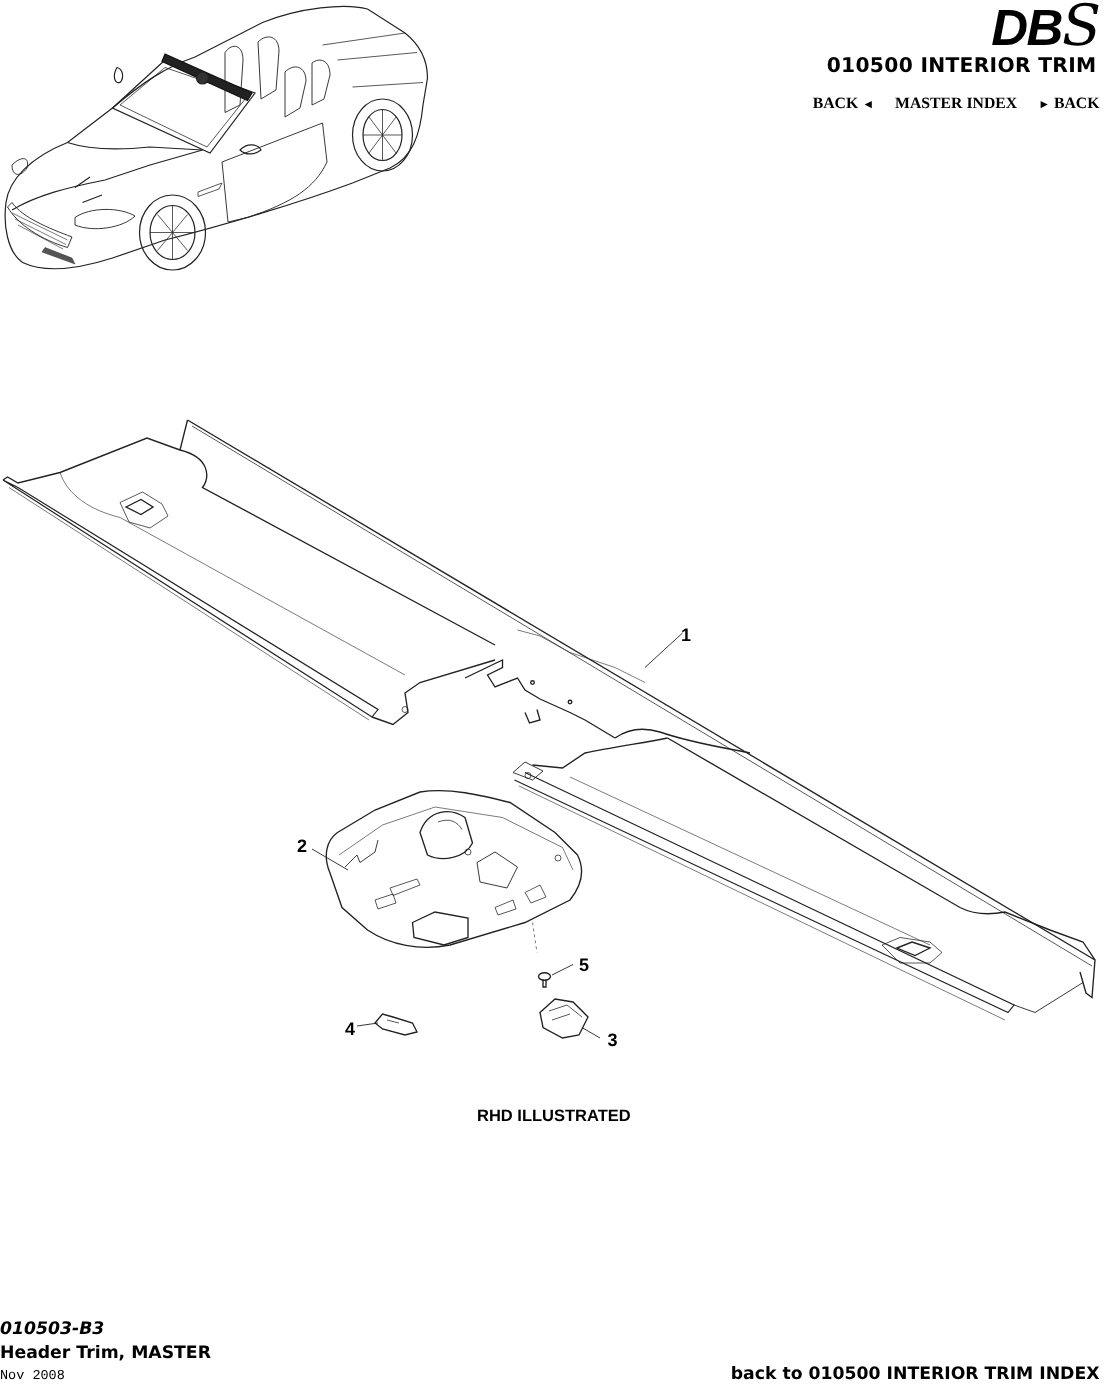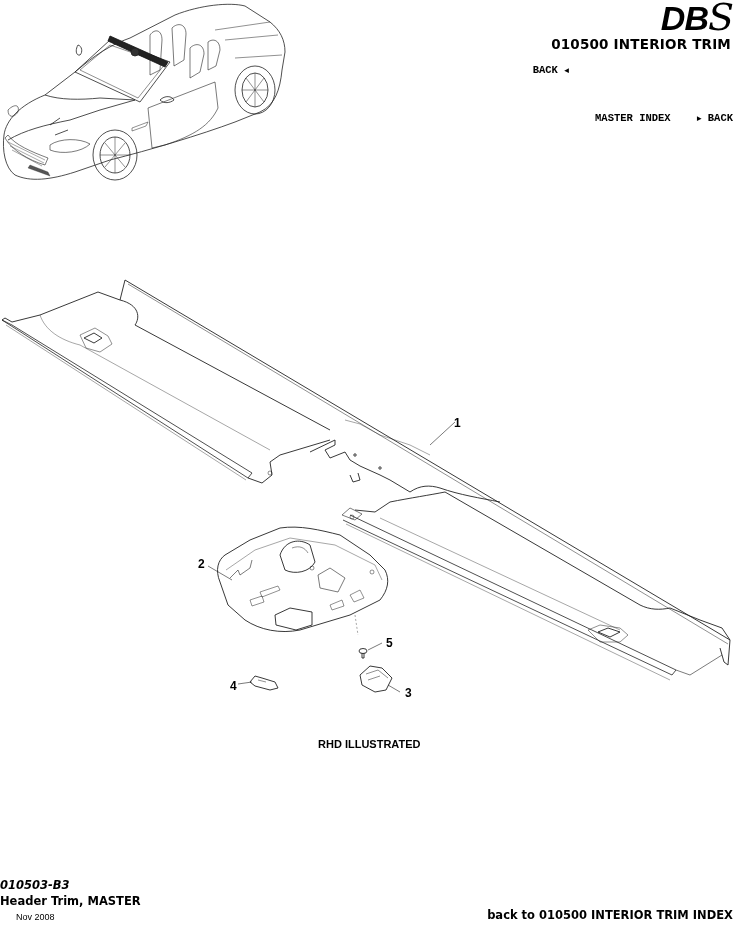--- a/index.html
+++ b/index.html
@@ -1,31 +1,31 @@
 <!DOCTYPE html>
 <html><head>
   <meta charset="utf-8">
   <style>
     html, body { margin: 0; padding: 0; background: #ffffff; }
     body { width: 737px; height: 926px; position: relative; overflow: hidden; font-family: "Liberation Sans", sans-serif; color: #000; }
     .car { position: absolute; left: 0; top: 0; width: 300px; height: 190px; }
     .logo { position: absolute; right: 4px; top: 0; font-family: "Liberation Sans", sans-serif; font-weight: bold; font-style: italic; font-size: 34px; letter-spacing: -1px; line-height: 34px; }
     .logo .s { font-weight: normal; font-style: italic; font-family: "DejaVu Serif", serif; font-size: 38px; }
     .section-title { position: absolute; right: 6px; top: 36px; font-family: "DejaVu Sans", sans-serif; font-size: 13.5px; font-weight: bold; letter-spacing: 0.2px; text-align: center; }
-    .nav { position: absolute; right: 4px; top: 64px; font-family: Liberation Mono, monospace; font-size: 10.5px; font-weight: bold; display: flex; gap: 12px; }
+    .nav { position: absolute; right: 4px; top: 64px; font-family: Liberation Serif, serif; font-size: 10.5px; font-weight: bold; display: flex; gap: 0; }
     .nav span { cursor: pointer; }
-    .nav .gap { margin-left: 14px; margin-top: 48px; }
+    .nav .gap { margin-left: 14px; }
     .nav .tri { font-size: 8px; }
     .diagram { position: absolute; left: 0; top: 270px; width: 737px; height: 440px; }
     .callout { position: absolute; font-family: "Liberation Sans", sans-serif; font-size: 12px; font-weight: bold; }
     .rhd { position: absolute; left: 318px; top: 738px; font-family: "Liberation Sans", sans-serif; font-size: 11px; font-weight: bold; }
     .footer-left { position: absolute; left: 0; top: 877px; font-family: "DejaVu Sans", sans-serif; }
     .footer-left .code { font-size: 11.5px; font-weight: bold; line-height: 16px; font-style: italic; }
     .footer-left .desc { font-size: 11.5px; font-weight: bold; line-height: 16px; }
-    .footer-left .date { font-size: 9px; font-family: Liberation Sans, sans-serif; line-height: 16px; padding-left: 16px; }
+    .footer-left .date { font-size: 9px; font-family: Liberation Mono, monospace; line-height: 16px; }
     .footer-right { position: absolute; right: 4px; top: 908px; font-family: "DejaVu Sans", sans-serif; font-size: 11.5px; font-weight: bold; cursor: pointer; }
   </style>
 </head>
 <body>
 
 <svg class="car" viewBox="0 0 300 190" xmlns="http://www.w3.org/2000/svg" fill="none" stroke="#222" stroke-width="0.8">
 
   <path d="M4,135 C6,120 20,105 45,95 L75,72 C95,55 110,45 130,38 L175,15 C200,5 230,2 245,6 L270,22 C280,30 285,40 285,52 L282,70 C280,90 275,105 260,112 L235,122 C200,135 150,150 110,160 L75,172 C50,180 30,182 15,175 C5,168 2,150 4,135 Z"></path>
 
   <path d="M8,140 C25,130 45,125 70,120 L100,110 L135,100"></path>

